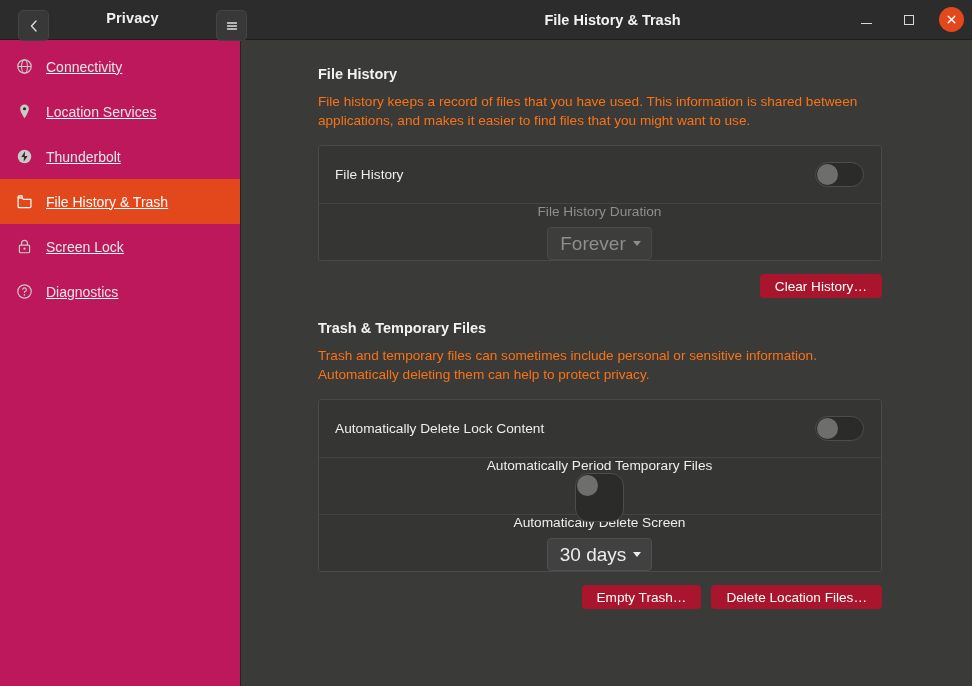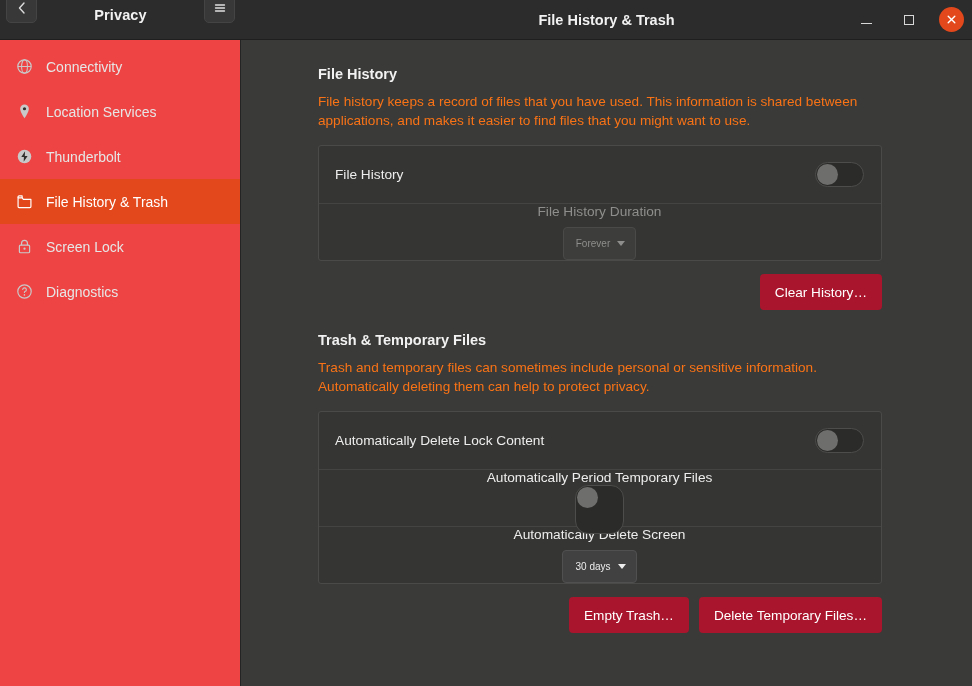--- a/index.html
+++ b/index.html
@@ -28,25 +28,26 @@
     height: 39px;
     display: flex;
     flex: 0 0 39px;
     background: #2c2c2c;
     border-bottom: 1px solid #1f1f1f;
   }
   .tb-left {
     width: 241px;
     flex: 0 0 241px;
     display: flex;
-    align-items: flex-end;
+    align-items: flex-start;
     background: #2c2c2c;
-    padding: 16px 6px;
+    padding: 10px 6px;
     box-sizing: border-box;
     position: relative;
+    margin-left: 12px;
   }
   .tb-right {
     flex: 1 1 auto;
     display: flex;
     align-items: center;
     background: #2c2c2c;
     position: relative;
     padding: 0 8px;
     box-sizing: border-box;
   }
@@ -120,25 +121,26 @@
 
   
   .body-row {
     flex: 1 1 auto;
     display: flex;
     min-height: 0;
   }
   .sidebar {
     width: 241px;
     flex: 0 0 241px;
-    background: #ef4444;
+    background: #be185d;
     border-right: 1px solid #242424;
     box-sizing: border-box;
     padding-top: 4px;
     overflow: hidden;
+    text-decoration: underline;
   }
   .nav-item {
     height: 45px;
     display: flex;
     align-items: center;
     padding: 0 0 0 14px;
     box-sizing: border-box;
     cursor: pointer;
     color: #e6e6e6;
     font-size: 14px;
@@ -233,21 +235,21 @@
   .dropdown {
     height: 33px;
     border-radius: 4px;
     background: #414141;
     border: 1px solid #505050;
     display: flex;
     align-items: center;
     gap: 7px;
     padding: 0 10px 0 12px;
     box-sizing: border-box;
-    font-size: 10px;
+    font-size: 19px;
     color: #ededed;
     cursor: pointer;
   }
   .dropdown.dim {
     color: #8e8e8c;
     background: #3d3d3b;
     border-color: #4a4a48;
   }
   .caret {
     width: 0; height: 0;
@@ -265,21 +267,21 @@
     margin-top: 13px;
   }
   .btn-danger {
     background: #a8152c;
     border: none;
     border-radius: 4px;
     color: #ffffff;
     font-size: 13.6px;
     font-family: "Liberation Sans", sans-serif;
     padding: 0 15px;
-    height: 36px;
+    height: 24px;
     cursor: pointer;
   }
 
   .spacer-lg { height: 22px; }
 </style>
 </head>
 <body>
 
 <div class="window">
 
@@ -448,20 +450,20 @@
               <span class="row-label">Automatically Delete Screen</span>
               <span class="dropdown">
                 <span>30 days</span>
                 <span class="caret"></span>
               </span>
             </div>
           </div>
 
           <div class="btn-row">
             <button class="btn-danger">Empty Trash…</button>
-            <button class="btn-danger">Delete Temporary Files…</button>
+            <button class="btn-danger">Delete Location Files…</button>
           </div>
         </div>
 
       </div>
     </div>
   </div>
 </div>
 
 </body></html>

